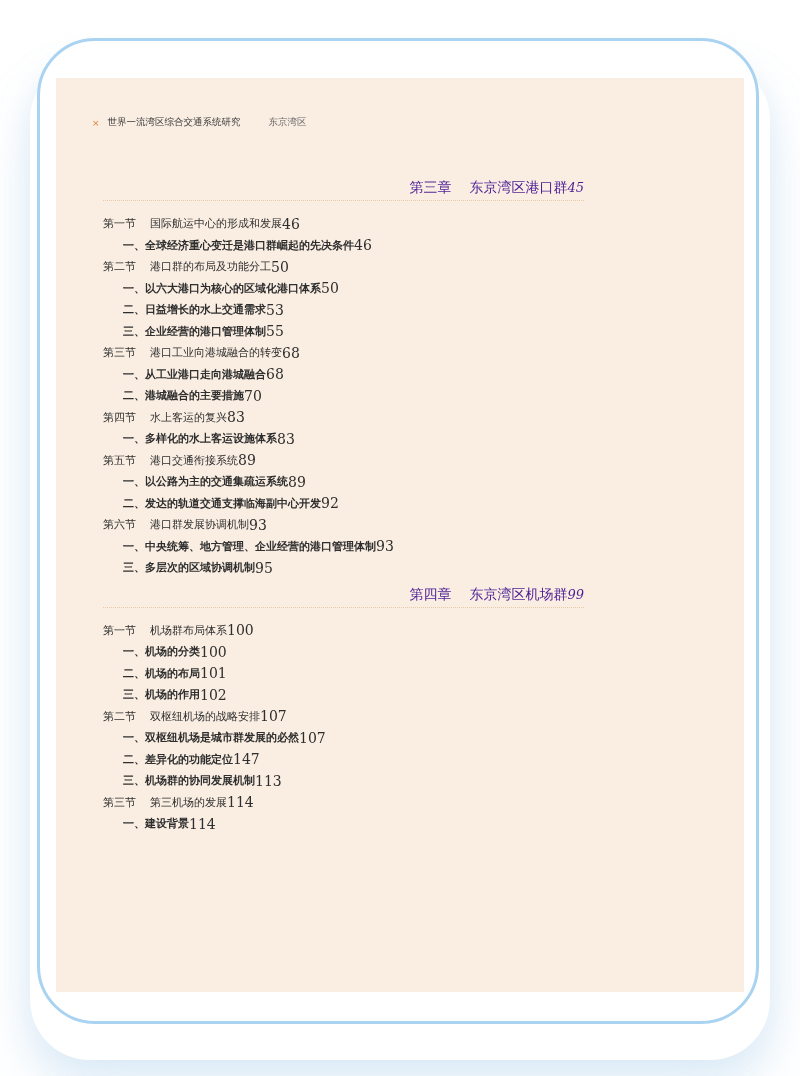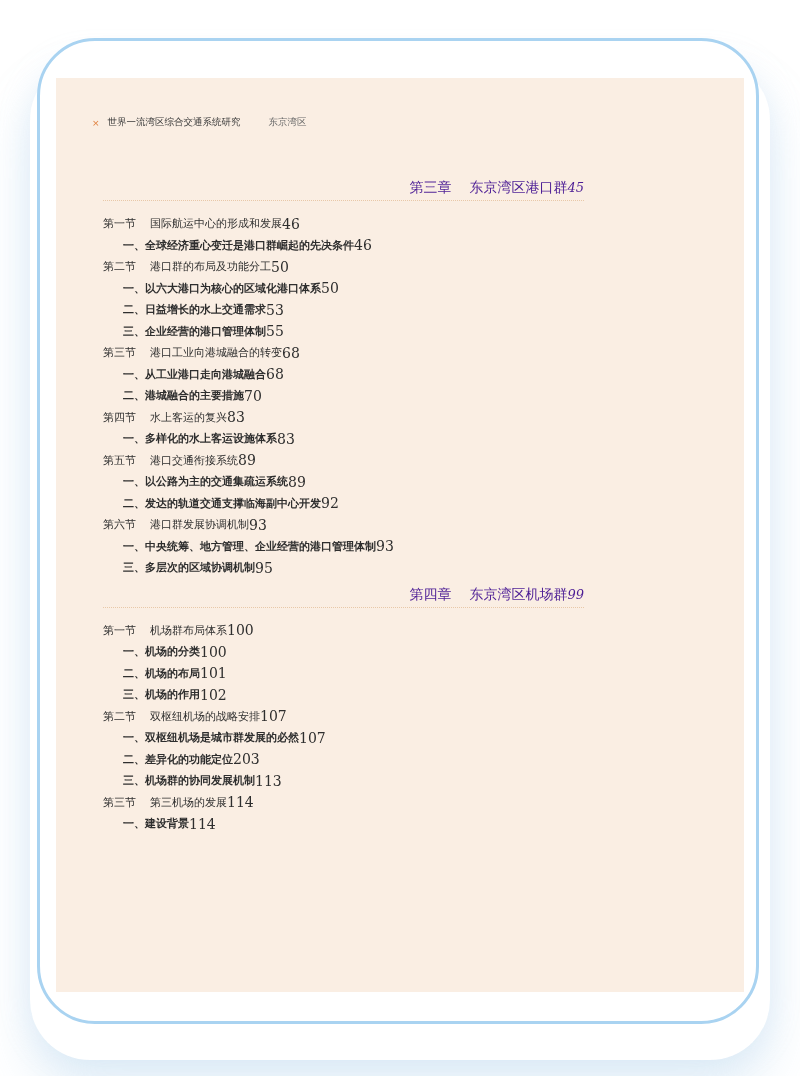--- a/index.html
+++ b/index.html
@@ -155,21 +155,21 @@
       <div class="row">
         <span class="label"><span class="sec-num">第二节</span><span>双枢纽机场的战略安排</span></span>
         <span class="page-no">107</span>
       </div>
       <div class="row sub">
         <span class="label"><span>一、双枢纽机场是城市群发展的必然</span></span>
         <span class="page-no">107</span>
       </div>
       <div class="row sub">
         <span class="label"><span>二、差异化的功能定位</span></span>
-        <span class="page-no">203</span>
+        <span class="page-no">147</span>
       </div>
       <div class="row sub">
         <span class="label"><span>三、机场群的协同发展机制</span></span>
         <span class="page-no">113</span>
       </div>
       <div class="row">
         <span class="label"><span class="sec-num">第三节</span><span>第三机场的发展</span></span>
         <span class="page-no">114</span>
       </div>
       <div class="row sub">

